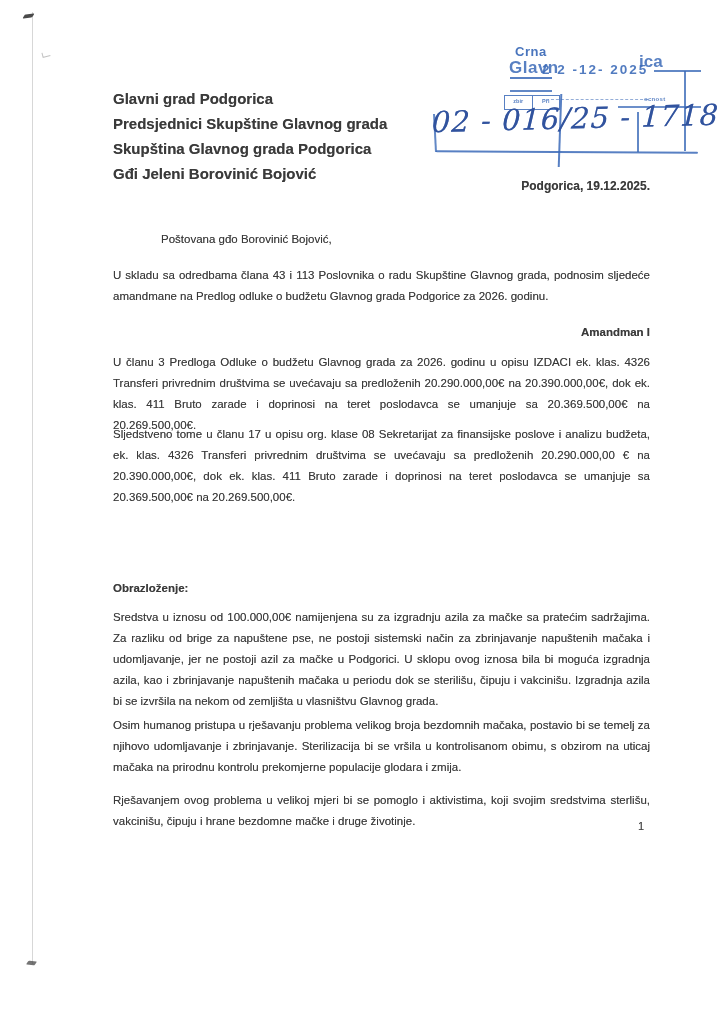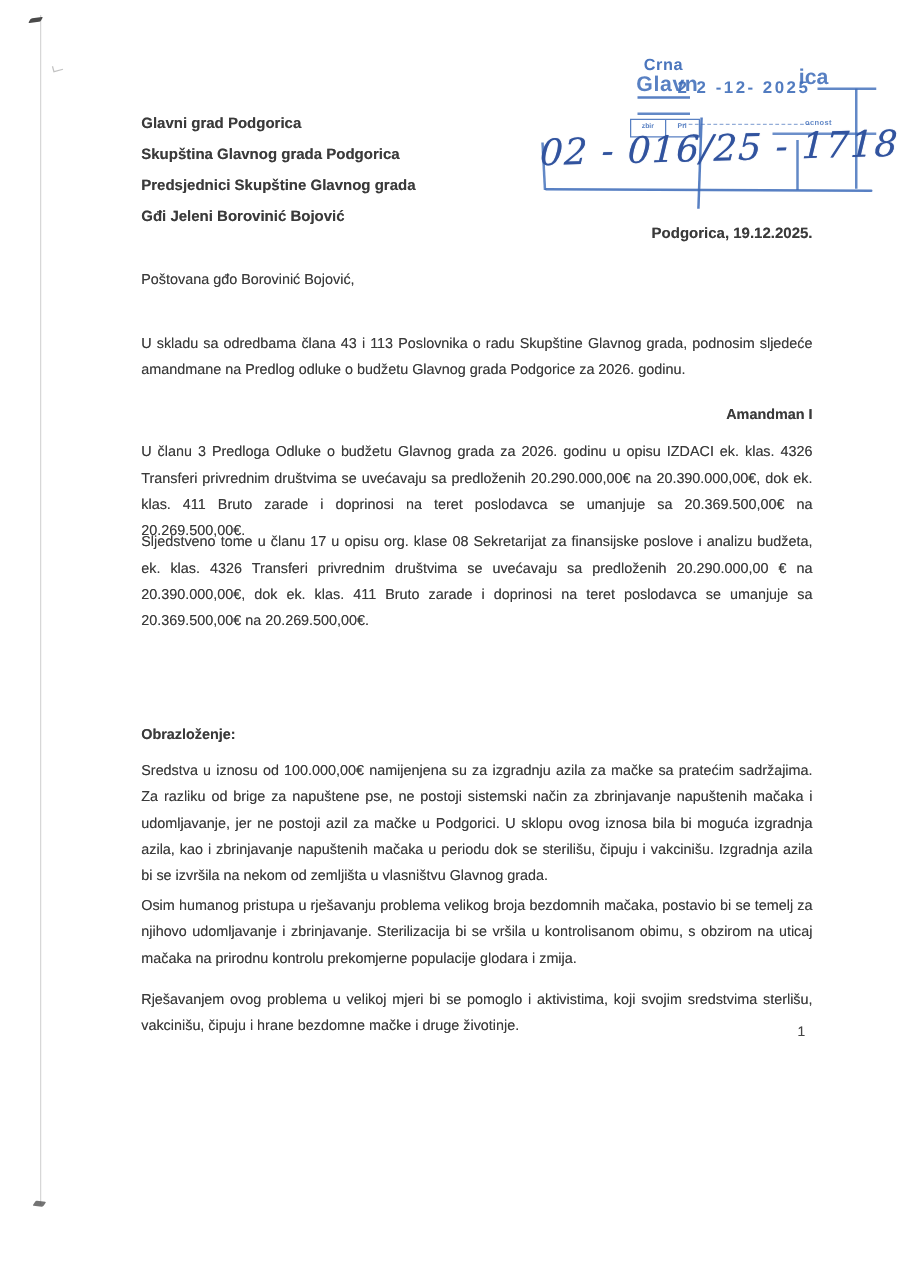--- a/index.html
+++ b/index.html
@@ -30,32 +30,32 @@
     border-bottom:1px solid rgba(120,120,120,.45);
     transform:rotate(-15deg);
   }
   
   .doc-text{
     font-size:11.5px;line-height:21px;
     text-shadow:0 0 .5px rgba(55,55,55,.55);
   }
   .recipient{
     position:absolute;left:113px;top:86px;
-    font-weight:700;font-size:12px;line-height:25px;
+    font-weight:700;font-size:15px;line-height:25px;
     text-shadow:0 0 .5px rgba(55,55,55,.55);
   }
   .dateline{
     position:absolute;top:179px;left:113px;width:537px;
     text-align:right;font-size:12px;font-weight:600;
     text-shadow:0 0 .4px rgba(55,55,55,.5);
   }
   .block{position:absolute;left:113px;width:537px;margin:0;}
   .just{text-align:justify;}
   .bold{font-weight:700;}
-  .p-salut{top:214px;}
+  .p-salut{top:229px;margin-left:48px;}
   .p-intro{top:265px;}
   .h-amand{top:322px;text-align:right;}
   .p-a1{top:352px;}
   .p-a2{top:424px;}
   .p-a3{top:509px;}
   .h-obraz{top:578px;}
   .p-r1{top:607px;}
   .p-r2{top:715px;}
   .p-r3{top:790px;}
   .page-number{
@@ -101,22 +101,22 @@
 
 <div class="page">
 
   <div class="scan-line"></div>
   <div class="scan-mark-top"></div>
   <div class="scan-mark-bottom"></div>
   <div class="scan-smudge"></div>
 
   <div class="recipient">
     <div>Glavni grad Podgorica</div>
+    <div>Predsjednici Skupštine Glavnog grada</div>
     <div>Skupština Glavnog grada Podgorica</div>
-    <div>Predsjednici Skupštine Glavnog grada</div>
     <div>Gđi Jeleni Borovinić Bojović</div>
   </div>
 
   <div class="stamp">
     <span class="st-org1">Crna</span>
     <span class="st-org2">Glavn</span>
     <span class="st-rule1"></span>
     <span class="st-rule2"></span>
     <span class="st-lblbox">
       <span>zbir</span>

